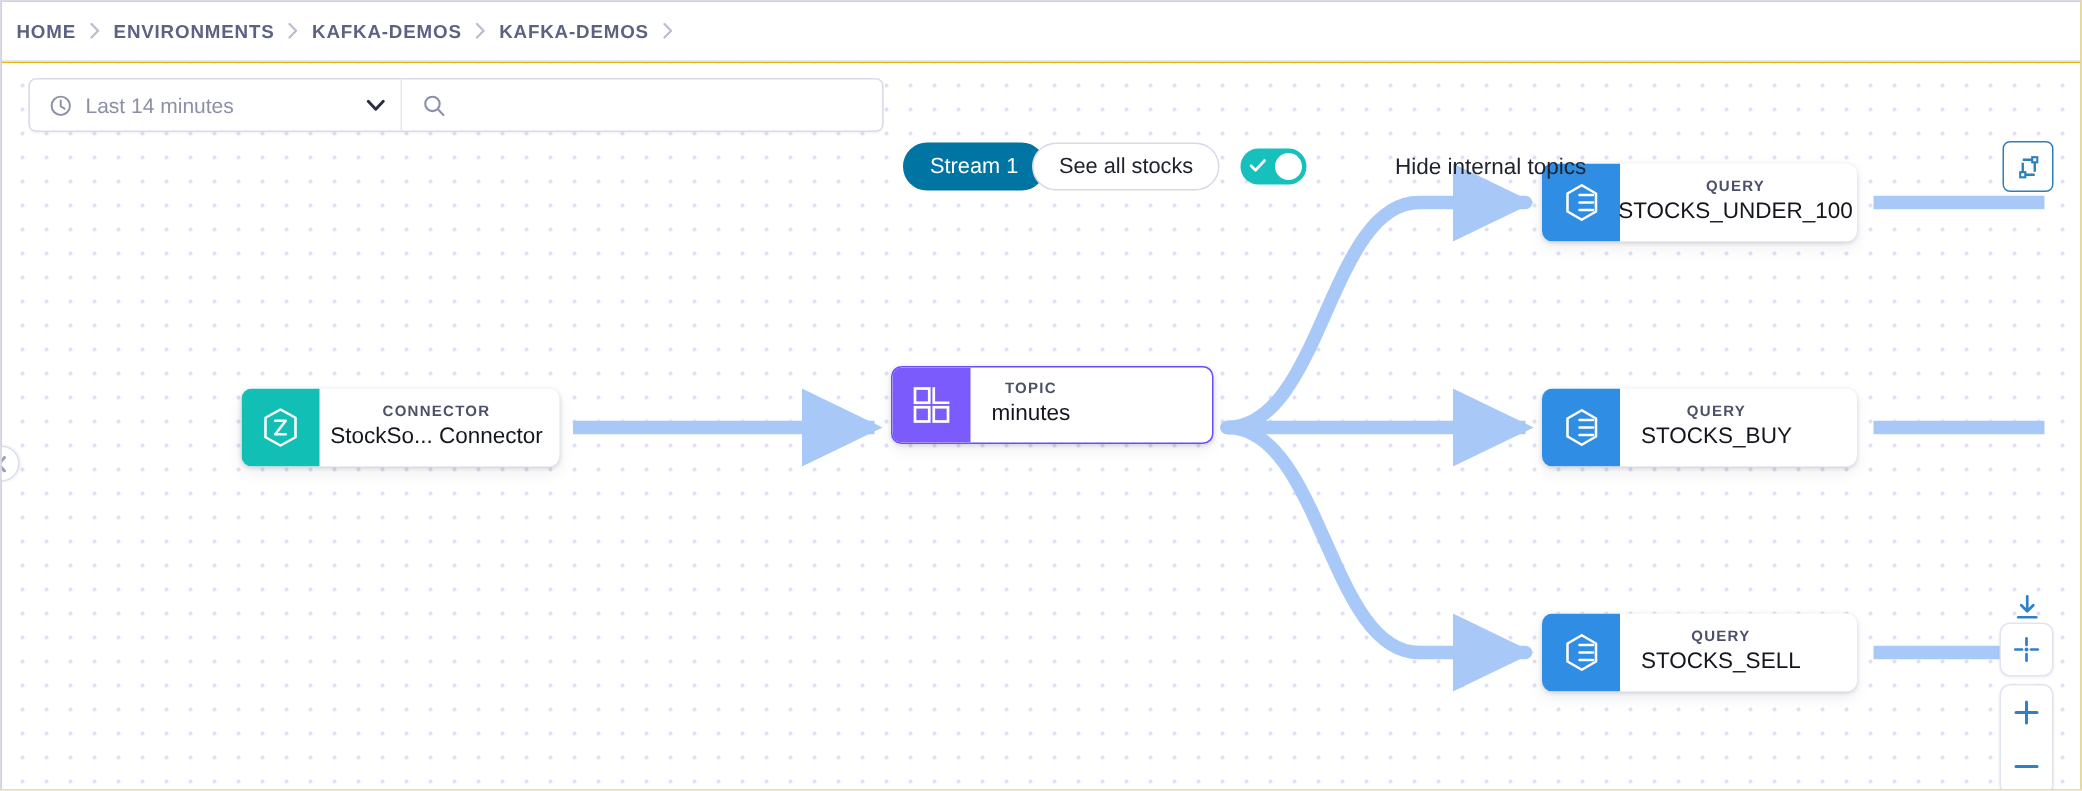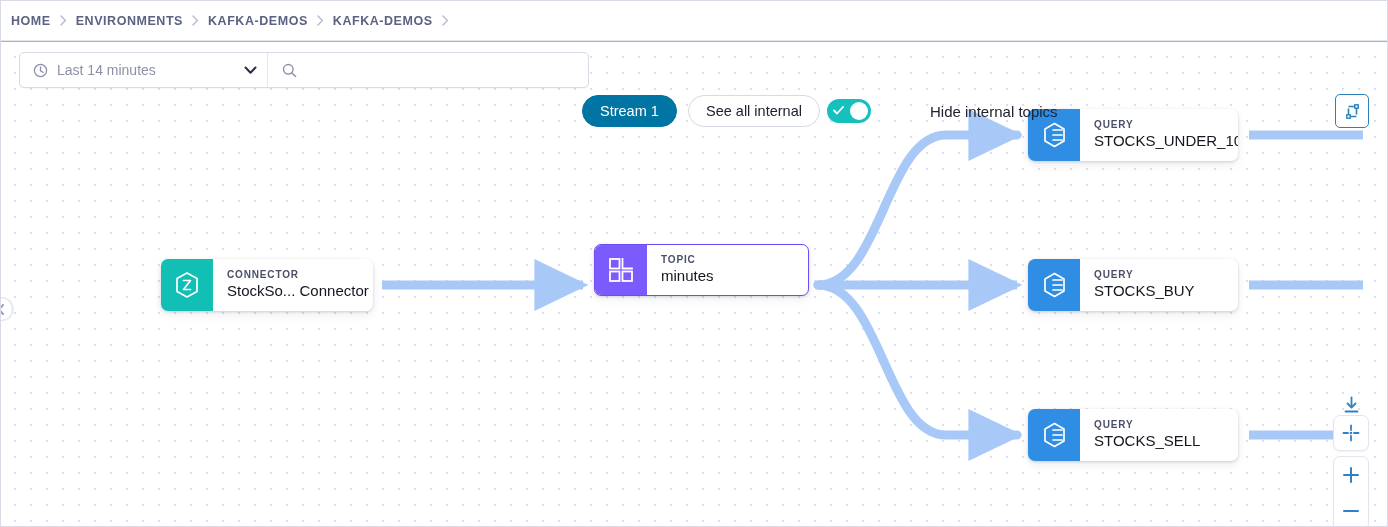--- a/index.html
+++ b/index.html
@@ -98,21 +98,21 @@
     margin-left: 10px;
     font-size: 14px;
     font-family: "Liberation Sans", sans-serif;
     color: #2b2f45;
     width: 260px;
     height: 100%;
   }
   .search-input::placeholder { color: #8b90a8; opacity: 1; }
 
   .pill-stream {
-    position: absolute; left: 581px; top: 53px;
+    position: absolute; left: 601px; top: 53px;
     height: 32px; padding: 0 17px;
     display: flex; align-items: center; justify-content: center;
     background: #0074a2;
     color: #ffffff;
     font-size: 14.5px;
     border-radius: 16px;
     border: 1px solid #0074a2;
     cursor: pointer;
     white-space: nowrap;
     text-align: center;
@@ -202,20 +202,21 @@
     display: flex; align-items: center; justify-content: center;
   }
   .node-icon.connector { background: #12bfb4; }
   .node-icon.topic { background: #7b5bfb; }
   .node-icon.query { background: #2f8de4; }
   .node-text {
     display: flex; flex-direction: column;
     justify-content: center;
     padding: 0 18px 0 14px;
     min-width: 0;
+    align-items: center;
   }
   .node-kind {
     font-size: 10px;
     font-weight: 700;
     letter-spacing: 0.85px;
     color: #4b5068;
     text-transform: uppercase;
     line-height: 1.3;
   }
   .node-name {
@@ -455,21 +456,21 @@
       </div>
       <div class="search-wrap">
         <svg width="15" height="15" viewBox="0 0 15 15">
           <circle cx="6.3" cy="6.3" r="4.8" fill="none" stroke="#8b90a8" stroke-width="1.4"></circle>
           <path d="M9.9 9.9 L13.6 13.6" fill="none" stroke="#8b90a8" stroke-width="1.4" stroke-linecap="round"></path>
         </svg>
       </div>
     </div>
 
     <div class="pill-stream">Stream 1</div>
-    <div class="pill-all">See all internal</div>
+    <div class="pill-all">See all stocks</div>
 
     <div class="toggle-group">
       <div class="toggle">
         <svg class="check" viewBox="0 0 11 11">
           <path d="M1 5.5 L4 8.5 L10 2" fill="none" stroke="#ffffff" stroke-width="1.8" stroke-linecap="round" stroke-linejoin="round"></path>
         </svg>
         <span class="knob"></span>
       </div>
       <span class="toggle-label">Hide internal topics</span>
     </div>

